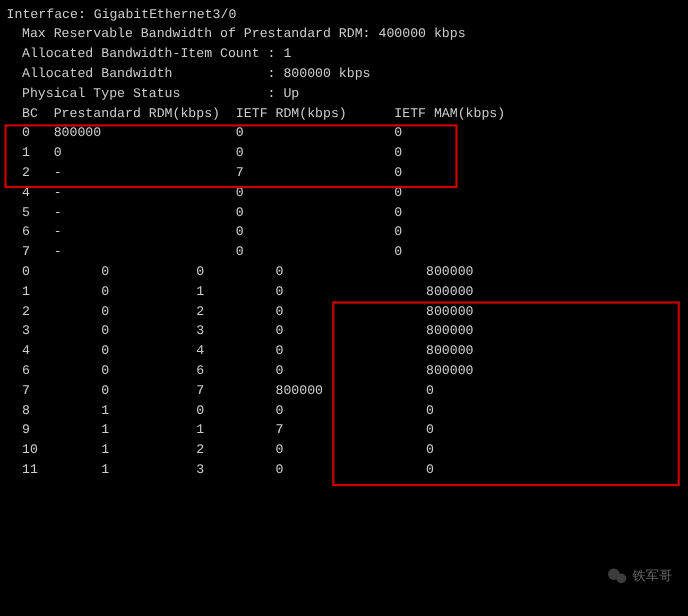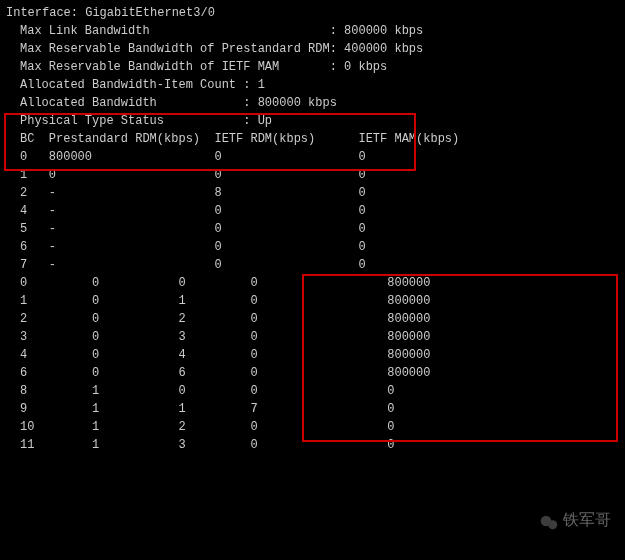--- a/index.html
+++ b/index.html
@@ -35,63 +35,62 @@
       height: 168px;
     }
     .watermark {
       position: absolute;
       right: 14px;
       bottom: 28px;
       display: flex;
       align-items: center;
       gap: 5px;
       color: #666;
-      font-size: 16px;
+      font-size: 12px;
       font-family: sans-serif;
     }
     .wechat-icon {
       width: 18px;
       height: 15px;
       position: relative;
     }
     .wechat-icon svg { opacity: 0.6; }
   </style>
 </head>
 <body>
 
 <div class="terminal">
   <div class="line">Interface: GigabitEthernet3/0</div>
 
   <div id="header-block">
-      <div class="line indent">Max Link Bandwidth                         : 800000 kbps</div>
       <div class="line indent">Max Reservable Bandwidth of Prestandard RDM: 400000 kbps</div>
-      <div class="line indent">Max Reservable Bandwidth of IETF MAM       : 0 kbps</div>
       <div class="line indent">Allocated Bandwidth-Item Count : 1</div>
       <div class="line indent">Allocated Bandwidth            : 800000 kbps</div>
       <div class="line indent">Physical Type Status           : Up</div>
     </div>
 
   <div id="bc-block">
       <div class="line indent">BC  Prestandard RDM(kbps)  IETF RDM(kbps)      IETF MAM(kbps)</div>
       <div class="line indent">0   800000                 0                   0</div>
       <div class="line indent">1   0                      0                   0</div>
-      <div class="line indent">2   -                      8                   0</div>
+      <div class="line indent">2   -                      7                   0</div>
       <div class="line indent">4   -                      0                   0</div>
       <div class="line indent">5   -                      0                   0</div>
       <div class="line indent">6   -                      0                   0</div>
       <div class="line indent">7   -                      0                   0</div>
     </div>
 
   <div id="te-block">
       <div class="line indent">0         0           0         0                  800000</div>
       <div class="line indent">1         0           1         0                  800000</div>
       <div class="line indent">2         0           2         0                  800000</div>
       <div class="line indent">3         0           3         0                  800000</div>
       <div class="line indent">4         0           4         0                  800000</div>
       <div class="line indent">6         0           6         0                  800000</div>
+      <div class="line indent">7         0           7         800000             0</div>
       <div class="line indent">8         1           0         0                  0</div>
       <div class="line indent">9         1           1         7                  0</div>
       <div class="line indent">10        1           2         0                  0</div>
       <div class="line indent">11        1           3         0                  0</div>
     </div>
 
 </div>
 
 <div class="red-box box1"></div>
 <div class="red-box box2"></div>

